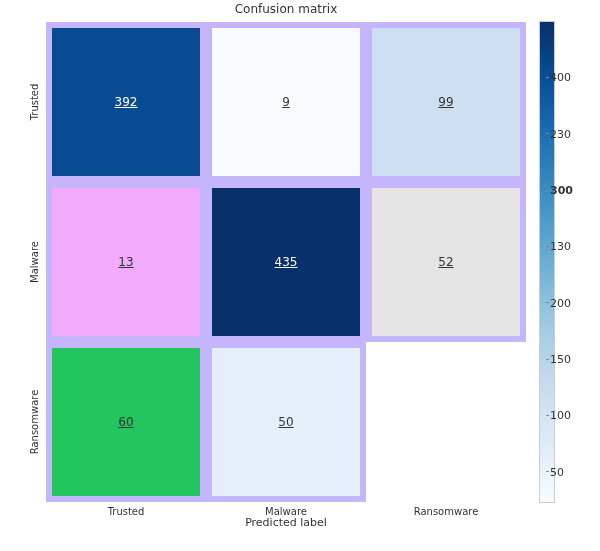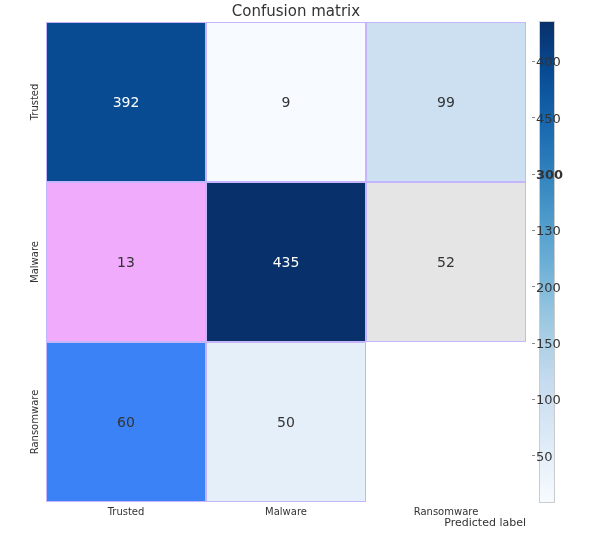--- a/index.html
+++ b/index.html
@@ -11,24 +11,24 @@
   }
   .figure {
     position: relative;
     width: 600px;
     height: 551px;
     overflow: hidden;
   }
   .title {
     position: absolute;
     top: 2px;
-    left: 56px;
+    left: 46px;
     width: 480px;
     text-align: center;
-    font-size: 15px;
+    font-size: 12px;
     color: #333;
   }
   .plot-area {
     position: absolute;
     left: 46px;
     top: 22px;
     width: 480px;
     height: 480px;
   }
   .grid {
@@ -36,38 +36,39 @@
     grid-template-columns: repeat(3, 1fr);
     grid-template-rows: repeat(3, 1fr);
     width: 100%;
     height: 100%;
     outline: 1px solid #fff;
   }
   .cell {
     display: flex;
     align-items: center;
     justify-content: center;
-    font-size: 14px;
-    border: 1px solid #c4b5fd;
+    font-size: 12px;
+    border: 6px solid #c4b5fd;
     box-sizing: border-box;
+    text-decoration: underline;
   }
   .xtick {
     position: absolute;
     top: 506px;
     font-size: 10px;
     text-align: center;
     transform: translateX(-50%);
     color: #333;
   }
   .xlabel {
     position: absolute;
     top: 516px;
     left: 46px;
     width: 480px;
-    text-align: right;
+    text-align: center;
     font-size: 11px;
     color: #333;
   }
   .ytick {
     position: absolute;
     font-size: 10px;
     text-align: center;
     transform-origin: center center;
     transform: translate(-50%, -50%) rotate(-90deg);
     color: #333;
@@ -81,25 +82,26 @@
     width: 14px;
     height: 480px;
   }
   .cbar {
     width: 100%;
     height: 100%;
     outline: 1px solid #ccc;
   }
   .cbar-tick {
     position: absolute;
-    left: 536px;
-    font-size: 13px;
+    left: 550px;
+    font-size: 11px;
     color: #333;
     transform: translateY(-50%);
     white-space: nowrap;
+    margin-top: 16px;
   }
   .cbar-tick::before {
     content: "";
     position: absolute;
     left: -4px;
     top: 50%;
     width: 3px;
     border-top: 1px solid #888;
     transform: translateY(-50%);
   }
@@ -112,21 +114,21 @@
   <div class="title">Confusion matrix</div>
 
   <div class="plot-area">
     <div class="grid" id="hm-grid">
         <div class="cell" style="background: rgb(8, 75, 147); color: rgb(255, 255, 255);">392</div>
         <div class="cell" style="background: rgb(247, 251, 255); color: rgb(51, 51, 51);">9</div>
         <div class="cell" style="background: rgb(205, 224, 241); color: rgb(51, 51, 51);">99</div>
         <div class="cell" style="background: #f0abfc; color: rgb(51, 51, 51);">13</div>
         <div class="cell" style="background: rgb(8, 48, 107); color: rgb(255, 255, 255);">435</div>
         <div class="cell" style="background: #e5e5e5; color: rgb(51, 51, 51);">52</div>
-        <div class="cell" style="background: #3b82f6; color: rgb(51, 51, 51);">60</div>
+        <div class="cell" style="background: #22c55e; color: rgb(51, 51, 51);">60</div>
         <div class="cell" style="background: rgb(228, 239, 249); color: rgb(51, 51, 51);">50</div>
       </div>
   </div>
 
   <div class="xtick" style="left:126px;">Trusted</div>
   <div class="xtick" style="left:286px;">Malware</div>
   <div class="xtick" style="left:446px;">Ransomware</div>
 
   <div class="xlabel">Predicted label</div>
 
@@ -137,17 +139,17 @@
   <div class="cbar-wrap">
     <div class="cbar" id="cbar" style="background: linear-gradient(rgb(8, 48, 107) 0%, rgb(8, 61, 127) 5%, rgb(8, 74, 146) 10%, rgb(13, 87, 161) 15%, rgb(23, 100, 171) 20%, rgb(33, 113, 181) 25%, rgb(46, 126, 188) 30%, rgb(59, 139, 195) 35%, rgb(74, 152, 201) 40%, rgb(91, 163, 208) 45%, rgb(107, 174, 214) 50%, rgb(127, 185, 218) 55%, rgb(148, 196, 223) 60%, rgb(166, 205, 228) 65%, rgb(182, 212, 233) 70%, rgb(198, 219, 239) 75%, rgb(208, 225, 242) 80%, rgb(217, 232, 245) 85%, rgb(227, 238, 249) 90%, rgb(237, 245, 252) 95%, rgb(247, 251, 255) 100%);"></div>
   </div>
   <div id="cbar-ticks">
       <div class="cbar-tick" style="top: 455.803px;">50</div>
       <div class="cbar-tick" style="top: 399.465px;">100</div>
       <div class="cbar-tick" style="top: 343.127px;">150</div>
       <div class="cbar-tick" style="top: 286.789px;">200</div>
       <div class="cbar-tick" style="top: 230.451px;">130</div>
       <div class="cbar-tick" style="top: 174.113px; font-weight: bold;">300</div>
-      <div class="cbar-tick" style="top: 117.775px;">450</div>
+      <div class="cbar-tick" style="top: 117.775px;">230</div>
       <div class="cbar-tick" style="top: 61.4366px;">400</div>
     </div>
 
 </div>
 
 </body></html>

